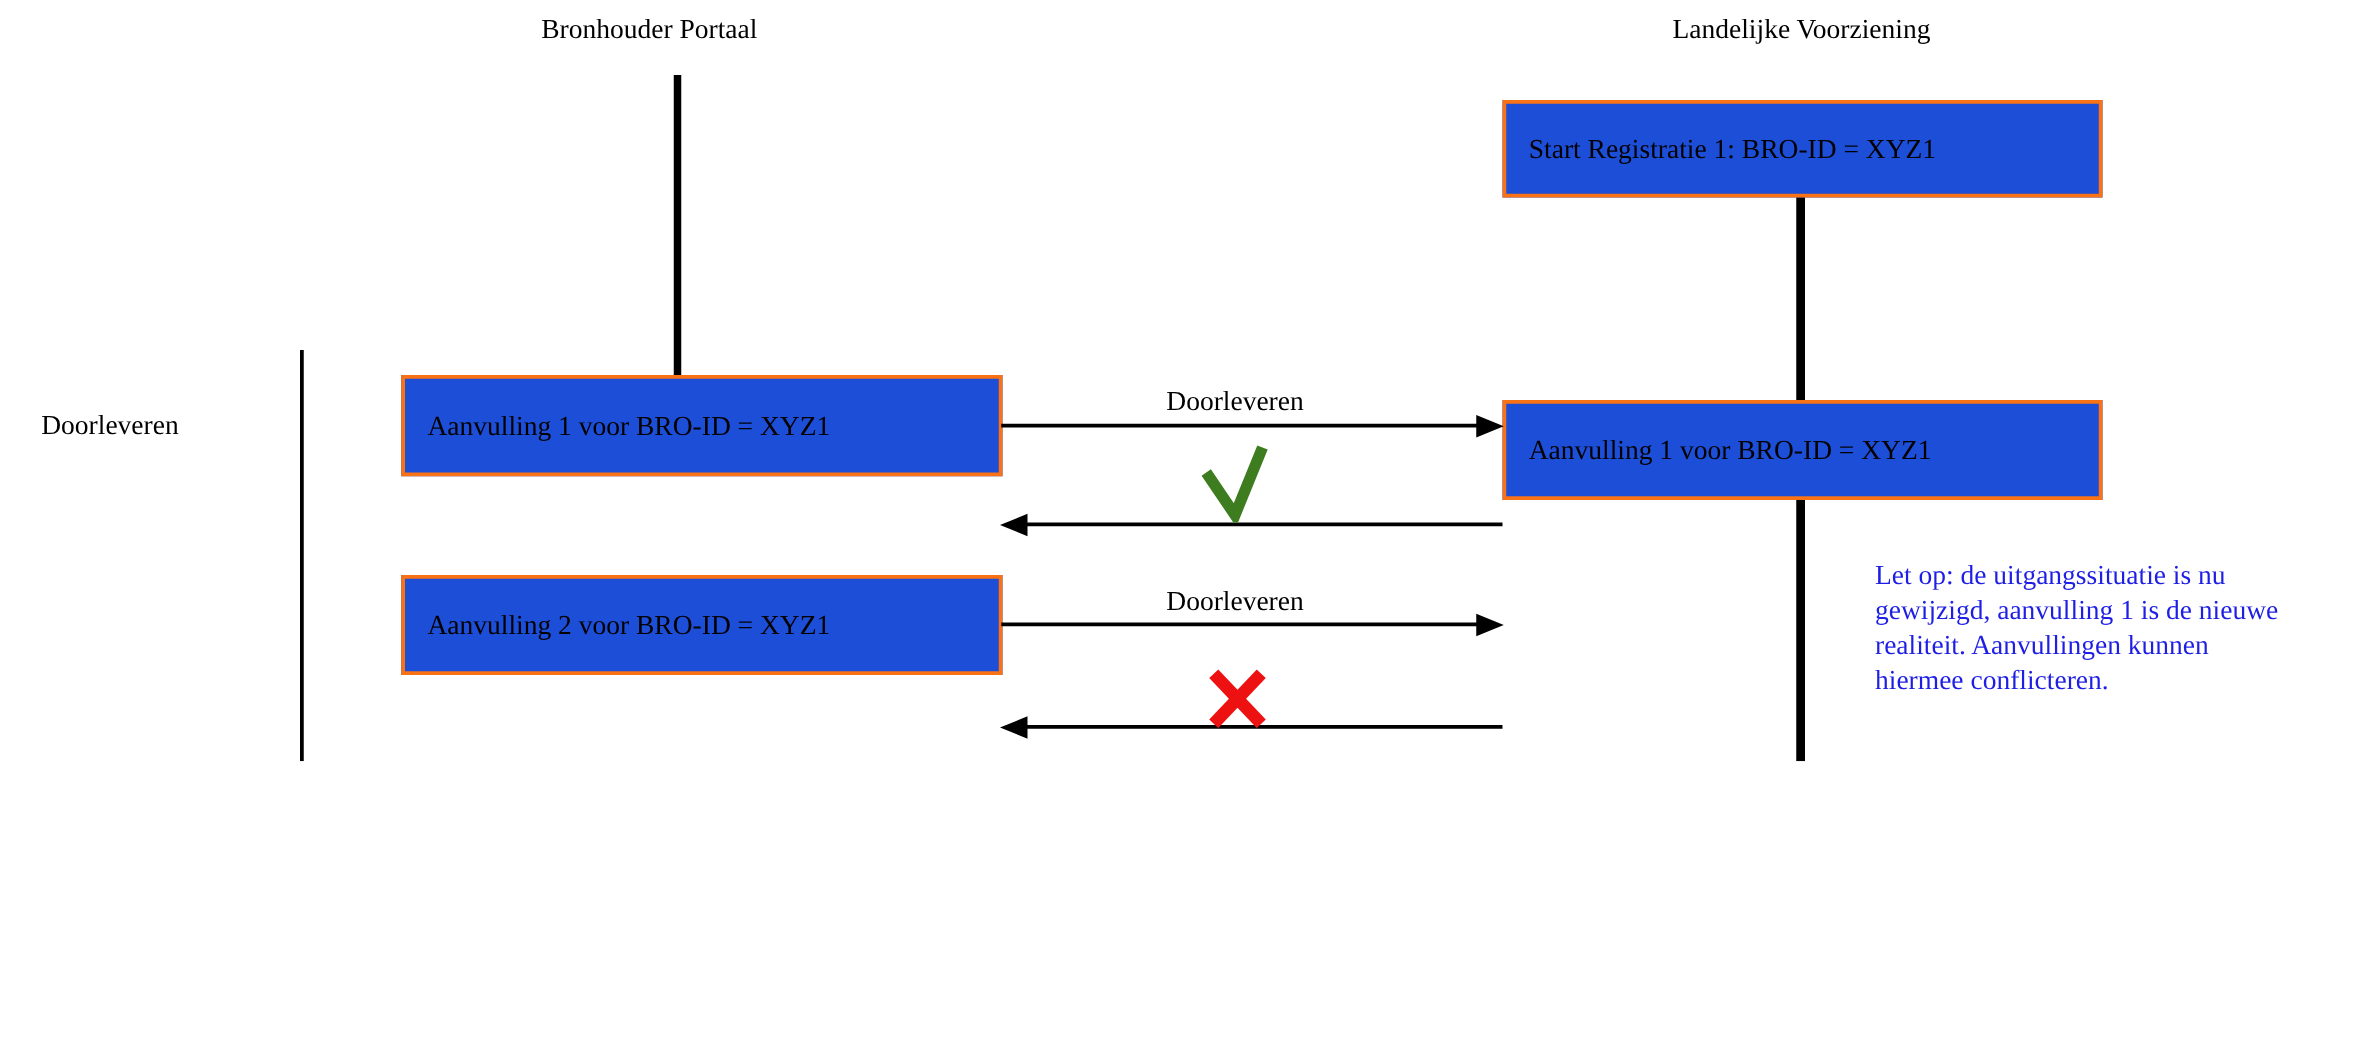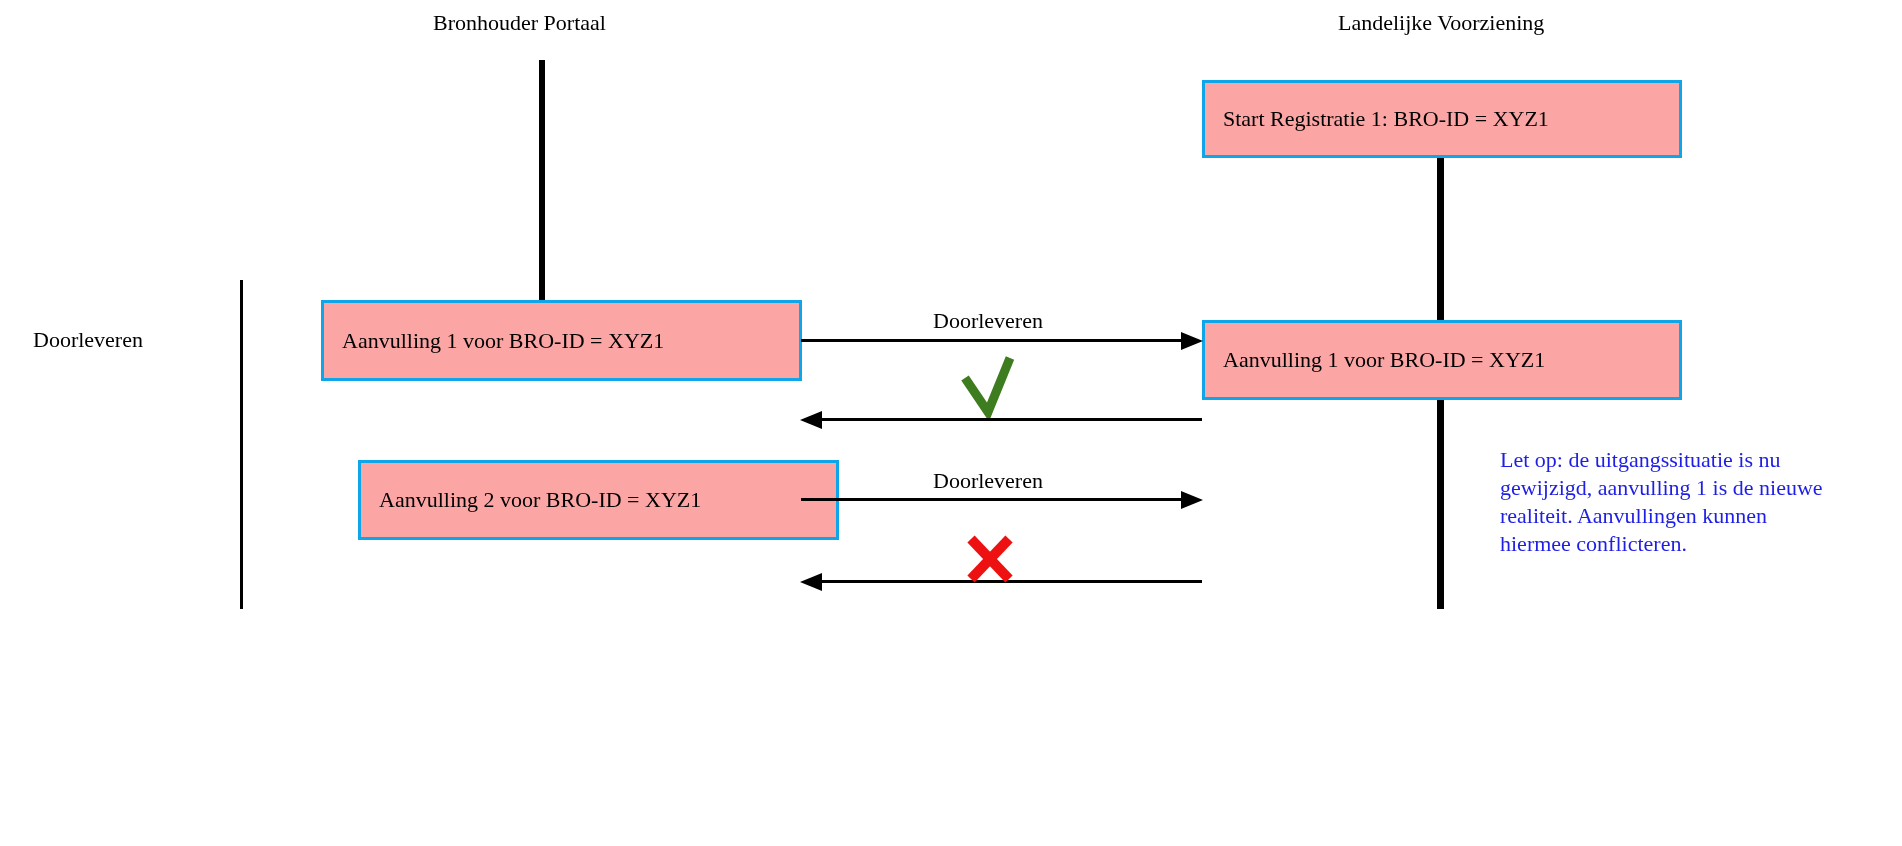--- a/index.html
+++ b/index.html
@@ -13,27 +13,27 @@
 
   .lifeline { position:absolute; background:#000; }
   #lifeline-left-top    { left:539px; top:60px;  width:6px; height:241px; }
   #lifeline-left-bottom { left:556px; top:700px; width:7px; height:146px; }
   #lifeline-right       { left:1437px; top:156px; width:7px; height:690px; }
 
   #group-line  { position:absolute; left:240px; top:280px; width:3px; height:422px; background:#000; }
   #group-label { position:absolute; left:33px; top:327px; font-size:22px; white-space:nowrap; }
 
   .box {
-    position:absolute; background:#fca5a5; border:3px solid #0ea5e9;
+    position:absolute; background:#1d4ed8; border:3px solid #f97316;
     display:flex; align-items:center; padding-left:18px;
     font-size:22px; box-sizing:border-box; white-space:nowrap;
   }
   #start-box { left:1202px; top:80px;  width:480px; height:78px; }
   #box-a1    { left:321px;  top:300px; width:481px; height:81px; }
-  #box-a2    { left:321px;  top:460px; width:481px; height:80px;margin-left:37px; }
+  #box-a2    { left:321px;  top:460px; width:481px; height:80px; }
   #box-a3    { left:321px;  top:621px; width:481px; height:80px; }
   #box-lv1   { left:1202px; top:320px; width:480px; height:80px; }
 
   .msg-line { position:absolute; height:3px; background:#000; }
   #msg1-line   { left:801px; top:339px; width:384px; }
   #msg1-return { left:820px; top:418px; width:382px; }
   #msg2-line   { left:801px; top:498px; width:384px; }
   #msg2-return { left:820px; top:580px; width:382px; }
   #msg3-line   { left:801px; top:658px; width:384px; }
   #msg3-return { left:820px; top:740px; width:382px; }

